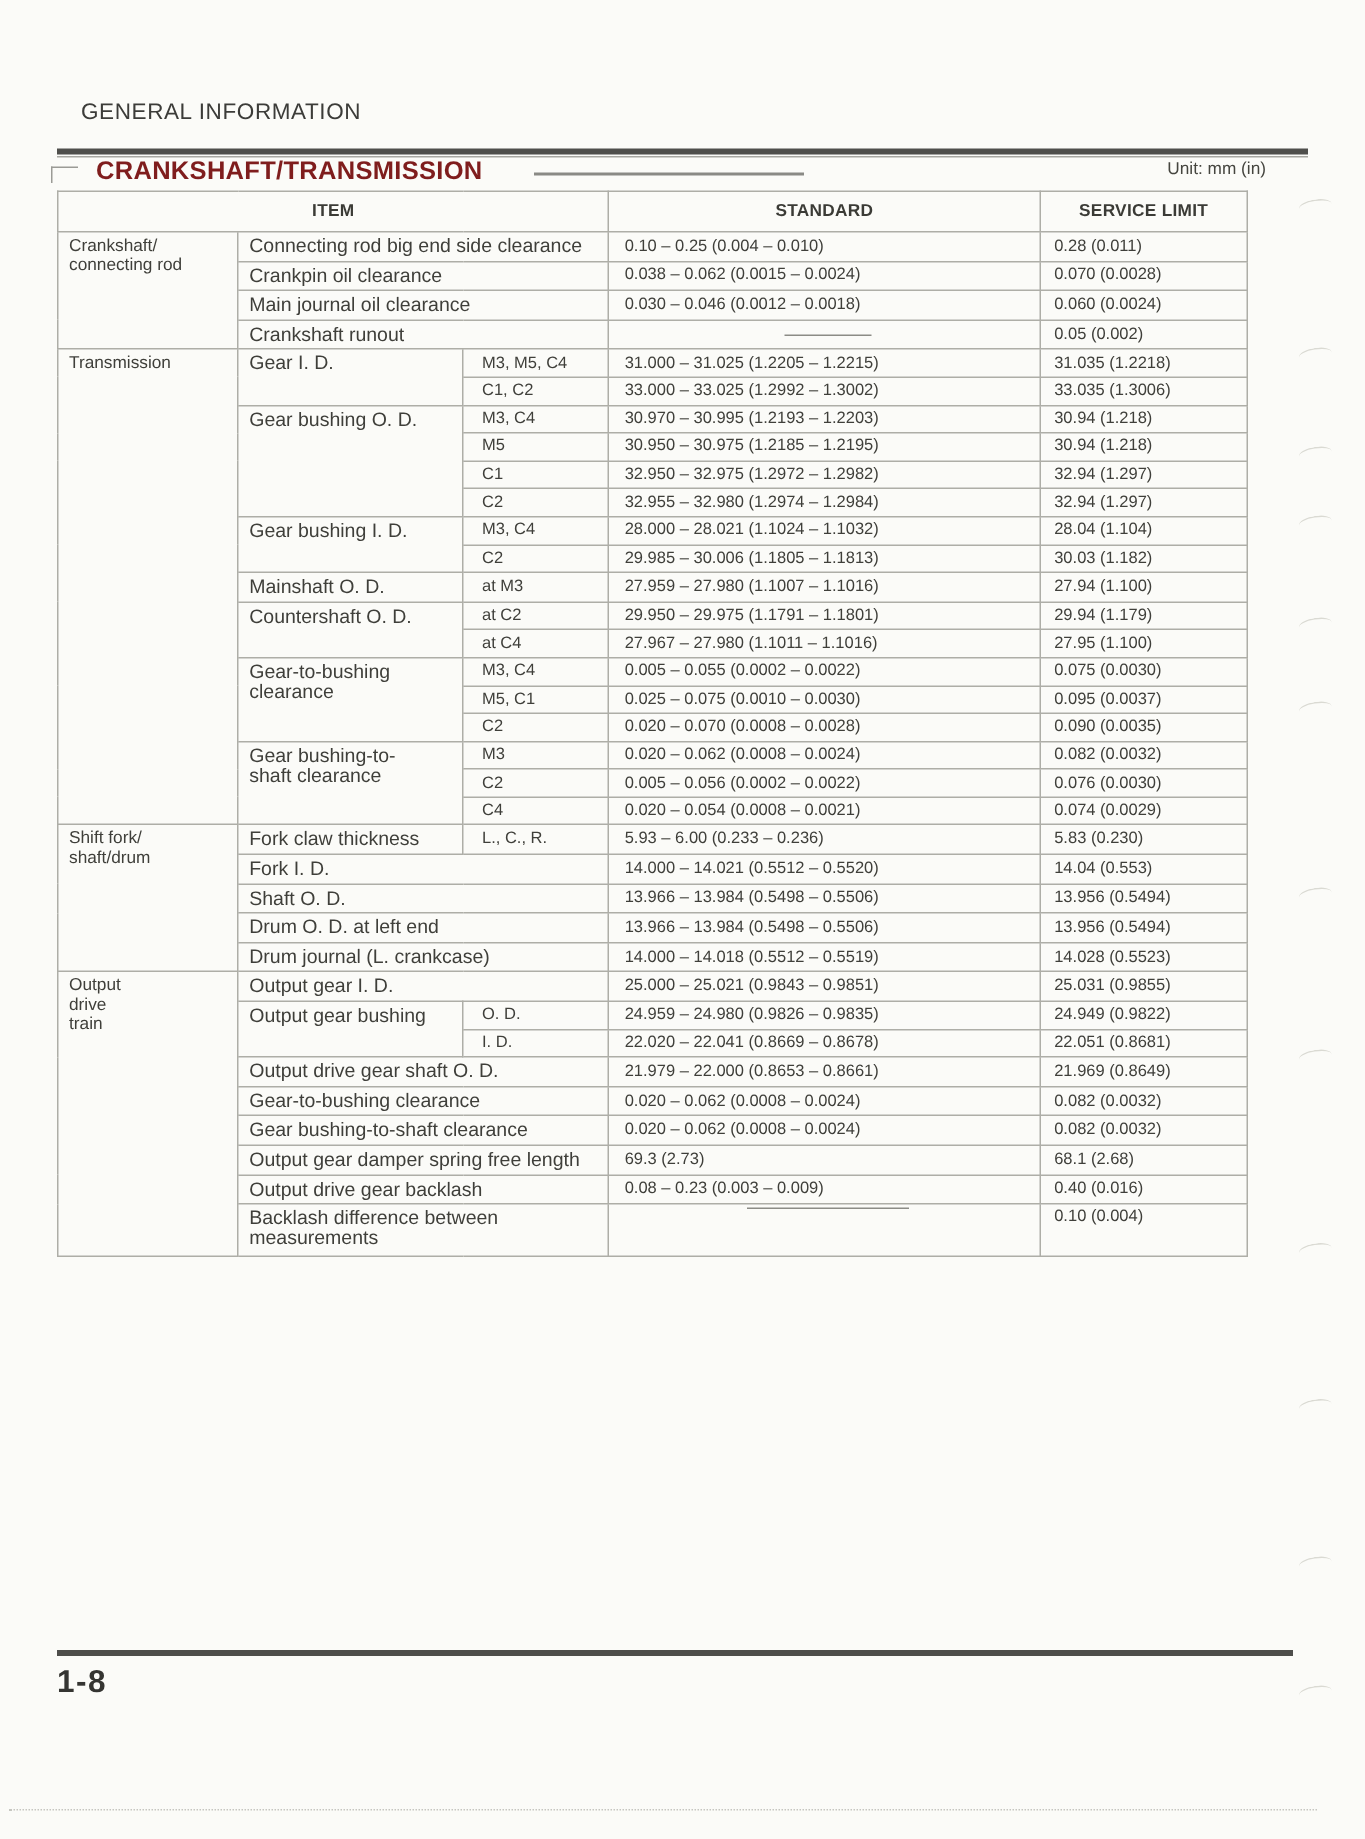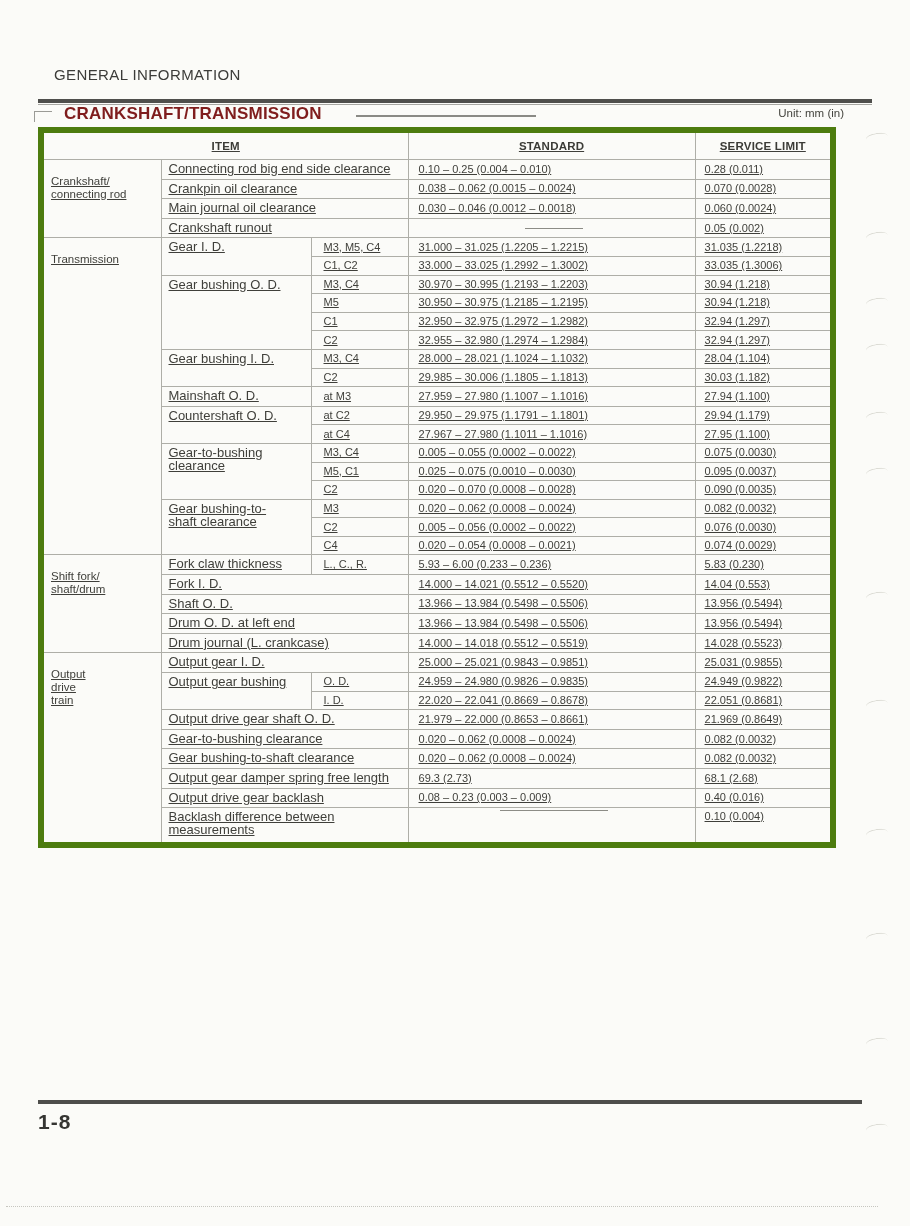--- a/index.html
+++ b/index.html
@@ -45,28 +45,28 @@
   .spec-table col.c-group{width:120px;}
   .spec-table col.c-item{width:150px;}
   .spec-table col.c-sub{width:97px;}
   .spec-table col.c-std{width:287px;}
   .spec-table col.c-svc{width:138px;}
   .spec-table th,.spec-table td{
     border:1px solid #aeaea7;
     padding:1px 5px;
     overflow:hidden;
   }
-  .spec-table{border:6px solid #4d7c0f;text-decoration:underline;}
+  .spec-table{border:1px solid #4d7c0f;}
   .spec-table th{
     height:24px;font-size:11.5px;font-weight:bold;text-align:center;
     color:#3b3b36;letter-spacing:.2px;
   }
   .spec-table td{height:15.6px;}
   td.group-cell{
-    vertical-align:top;padding-top:15px;padding-left:7px;
+    vertical-align:top;padding-top:3px;padding-left:7px;
     white-space:pre-line;font-size:11.5px;
   }
   td.item-cell{
     vertical-align:top;padding-top:2px;padding-left:7px;
     white-space:pre-line;font-size:13px;
   }
   td.sub-cell{padding-left:12px;}
   td.std-cell{padding-left:10px;}
   td.svc-cell{padding-left:9px;}
   .dash{border-top:1.5px solid #8c8c86;margin:0 auto;}

